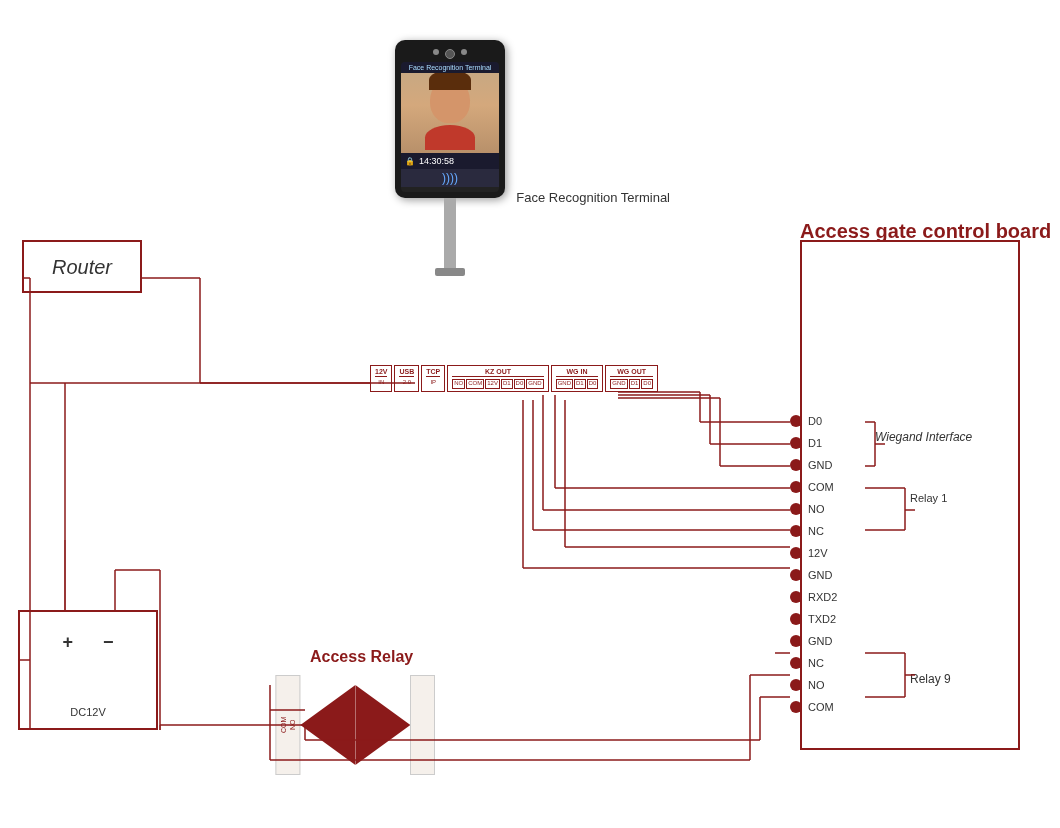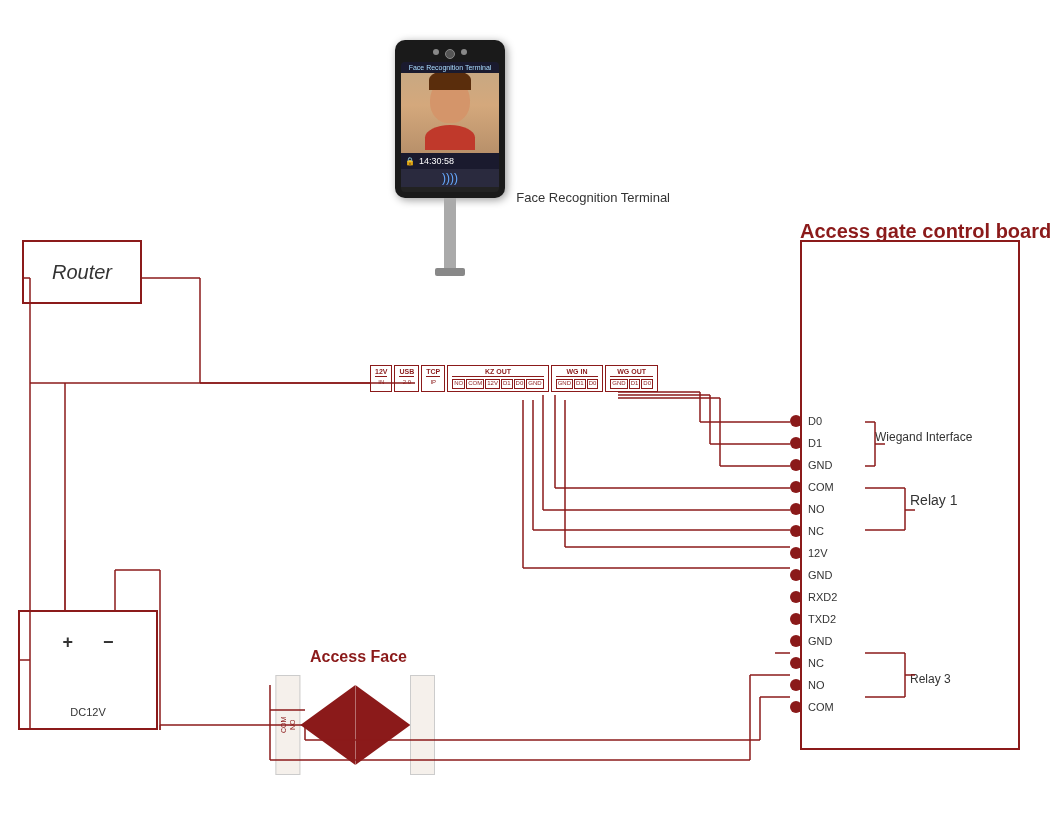--- a/index.html
+++ b/index.html
@@ -185,21 +185,21 @@
       border: 0.5px solid #8b1a1a;
       line-height: 1.3;
     }
 
     
     .router-box {
       position: absolute;
       top: 240px;
       left: 22px;
       width: 120px;
-      height: 64px;
+      height: 53px;
       border: 2px solid #8b1a1a;
     }
     .router-label {
       position: absolute;
       top: 50%;
       left: 50%;
       transform: translate(-50%, -50%);
       font-size: 20px;
       color: #333;
       font-style: italic;
@@ -346,26 +346,27 @@
       min-width: 38px;
     }
 
     
     .wiegand-label {
       position: absolute;
       top: 430px;
       left: 875px;
       font-size: 12px;
       color: #333;
+      font-style: italic;
     }
     .relay1-label {
       position: absolute;
       top: 492px;
       left: 910px;
-      font-size: 14px;
+      font-size: 11px;
       color: #333;
     }
     .relay2-label {
       position: absolute;
       top: 672px;
       left: 910px;
       font-size: 12px;
       color: #333;
     }
 
@@ -465,21 +466,21 @@
   </div>
 
   <div class="battery-box">
     <div class="battery-terminals">
       <span class="battery-pos">+</span>
       <span class="battery-neg">−</span>
     </div>
     <div class="battery-label">DC12V</div>
   </div>
 
-  <div class="access-gate-label">Access Face</div>
+  <div class="access-gate-label">Access Relay</div>
 
   <div class="gate-device">
     <div class="gate-left-panel">
       <span>COM</span>
       <span>NO</span>
     </div>
     <div class="gate-wings">
       <div class="gate-wing-left"></div>
       <div class="gate-wing-right"></div>
     </div>
@@ -554,21 +555,21 @@
     </div>
 
     <div class="pin-row">
       <div class="pin-dot"></div>
       <span class="pin-name">COM</span>
     </div>
   </div>
 
   <div class="wiegand-label">Wiegand Interface</div>
   <div class="relay1-label">Relay 1</div>
-  <div class="relay2-label">Relay 3</div>
+  <div class="relay2-label">Relay 9</div>
 
   <svg class="lines-svg">
 
     <line x1="142" y1="278" x2="200" y2="278" stroke="#8b1a1a" stroke-width="1.5"></line>
     <line x1="200" y1="278" x2="200" y2="383" stroke="#8b1a1a" stroke-width="1.5"></line>
     <line x1="200" y1="383" x2="415" y2="383" stroke="#8b1a1a" stroke-width="1.5"></line>
 
     <line x1="65" y1="610" x2="65" y2="383" stroke="#8b1a1a" stroke-width="1.5"></line>
 
     <line x1="65" y1="383" x2="370" y2="383" stroke="#8b1a1a" stroke-width="1.5"></line>

